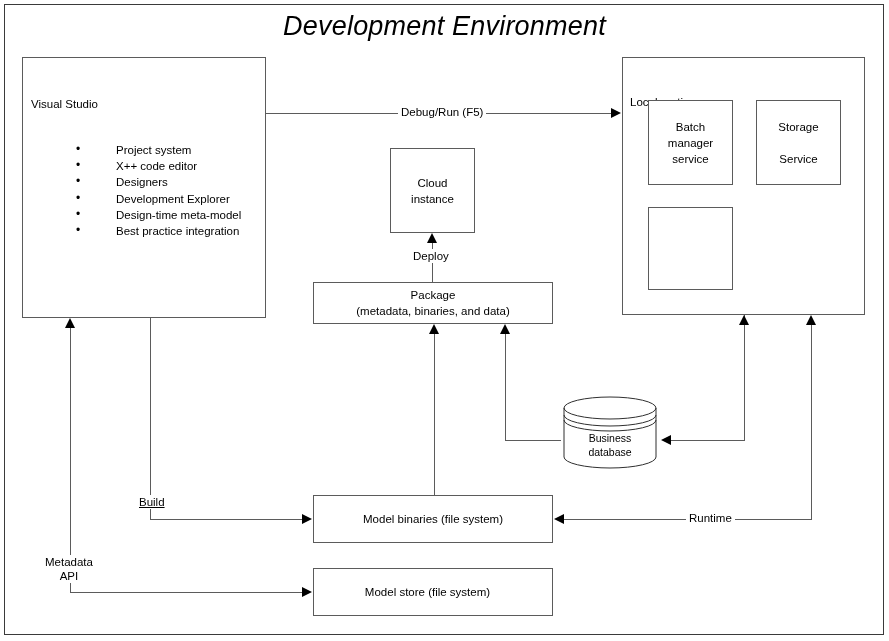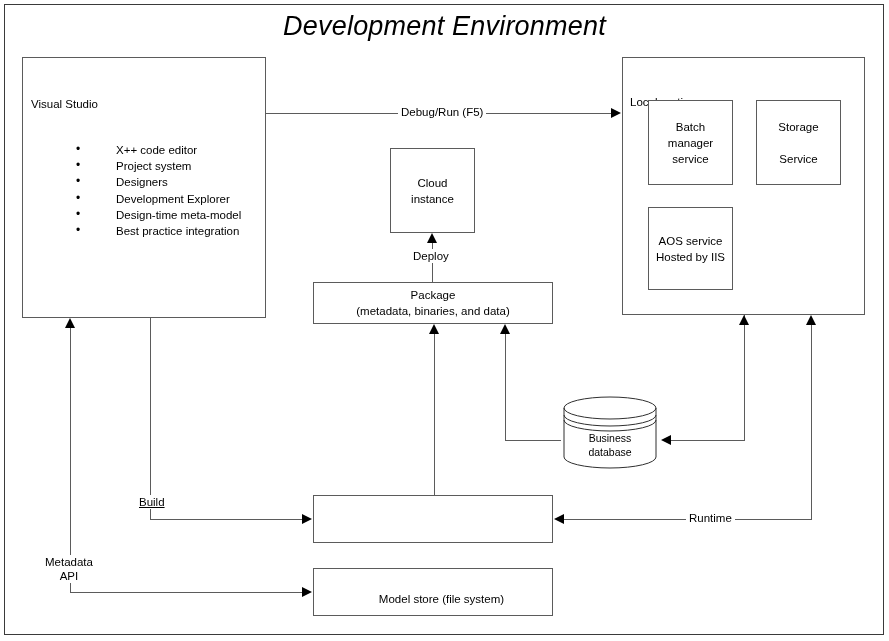--- a/index.html
+++ b/index.html
@@ -140,22 +140,22 @@
 
 <div id="canvas">
 
   <div class="outer-frame"></div>
 
   <div class="diagram-title">Development Environment</div>
 
   <div class="box" style="left:22px; top:57px; width:244px; height:261px;"></div>
   <div class="box-title" style="left:31px; top:70px;">Visual Studio</div>
   <ul class="vs-list" style="left:58px; top:142px;">
+    <li>Project system</li>
     <li>X++ code editor</li>
-    <li>Project system</li>
     <li>Designers</li>
     <li>Development Explorer</li>
     <li>Design-time meta-model</li>
     <li>Best practice integration</li>
   </ul>
 
   <div class="box" style="left:622px; top:57px; width:243px; height:258px;"></div>
   <div class="box-title" style="left:630px; top:68px;">Local runtime</div>
 
   <div class="box" style="left:648px; top:100px; width:85px; height:85px;"></div>
@@ -165,41 +165,38 @@
     <span>service</span>
   </div>
 
   <div class="box" style="left:756px; top:100px; width:85px; height:85px;"></div>
   <div class="box-center" style="left:756px; top:100px; width:85px; height:85px; flex-direction:column;gap:16px;">
     <span>Storage</span>
     <span>Service</span>
   </div>
 
   <div class="box" style="left:648px; top:207px; width:85px; height:83px;"></div>
-  <div class="box-center" style="left:648px; top:207px; width:85px; height:83px; flex-direction:column;">
-    <span>AOS service</span>
-    <span>Hosted by IIS</span>
-  </div>
 
   <div class="box" style="left:390px; top:148px; width:85px; height:85px;"></div>
   <div class="box-center" style="left:390px; top:148px; width:85px; height:85px; flex-direction:column;">
     <span>Cloud</span>
     <span>instance</span>
   </div>
 
   <div class="box" style="left:313px; top:282px; width:240px; height:42px;"></div>
   <div class="box-center" style="left:313px; top:282px; width:240px; height:42px; flex-direction:column;">
     <span>Package</span>
     <span>(metadata, binaries, and data)</span>
   </div>
 
   <div class="box" style="left:313px; top:495px; width:240px; height:48px;"></div>
+  <div class="box-center" style="left:313px; top:495px; width:240px; height:48px;">Model binaries (file system)</div>
 
   <div class="box" style="left:313px; top:568px; width:240px; height:48px;"></div>
-  <div class="box-center" style="left:330px; top:568px; width:223px; height:48px;margin-top:7px;">Model store (file system)</div>
+  <div class="box-center" style="left:316px; top:568px; width:223px; height:48px;">Model store (file system)</div>
 
   <div class="cylinder" style="left:560px; top:395px; width:100px; height:75px;">
     <svg width="100" height="75" viewBox="0 0 100 75">
       <ellipse cx="50" cy="13" rx="46" ry="11" fill="#ffffff" stroke="#2f2f2f" stroke-width="1"></ellipse>
       <path d="M4 13 L4 62" fill="none" stroke="#2f2f2f" stroke-width="1"></path>
       <path d="M96 13 L96 62" fill="none" stroke="#2f2f2f" stroke-width="1"></path>
       <path d="M4 62 A46 11 0 0 0 96 62" fill="none" stroke="#2f2f2f" stroke-width="1"></path>
       <path d="M4 20 A46 11 0 0 0 96 20" fill="none" stroke="#2f2f2f" stroke-width="1"></path>
       <path d="M4 25 A46 11 0 0 0 96 25" fill="none" stroke="#2f2f2f" stroke-width="1"></path>
     </svg>

